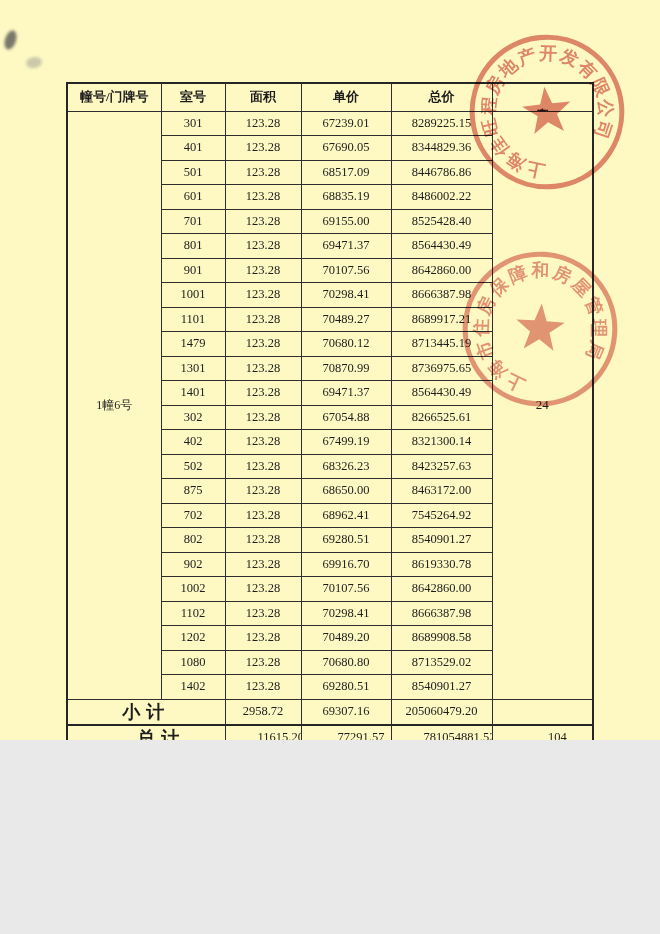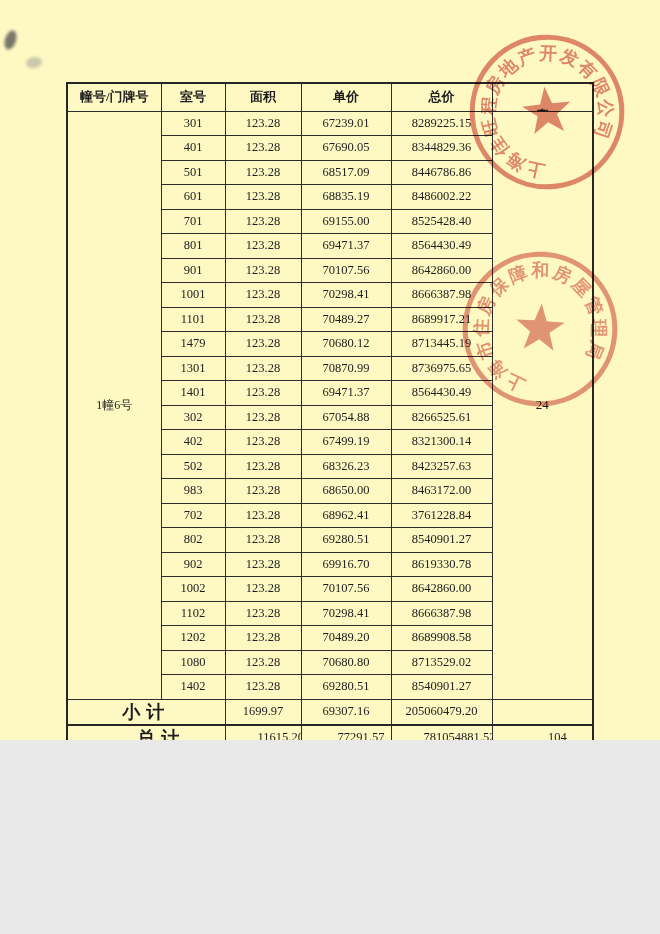--- a/index.html
+++ b/index.html
@@ -175,30 +175,30 @@
           <td>67499.19</td>
           <td>8321300.14</td>
         </tr>
         <tr>
           <td>502</td>
           <td>123.28</td>
           <td>68326.23</td>
           <td>8423257.63</td>
         </tr>
         <tr>
-          <td>983</td>
+          <td>875</td>
           <td>123.28</td>
           <td>68650.00</td>
           <td>8463172.00</td>
         </tr>
         <tr>
           <td>702</td>
           <td>123.28</td>
           <td>68962.41</td>
-          <td>3761228.84</td>
+          <td>7545264.92</td>
         </tr>
         <tr>
           <td>802</td>
           <td>123.28</td>
           <td>69280.51</td>
           <td>8540901.27</td>
         </tr>
         <tr>
           <td>902</td>
           <td>123.28</td>
@@ -232,21 +232,21 @@
         <tr>
           <td>1402</td>
           <td>123.28</td>
           <td>69280.51</td>
           <td>8540901.27</td>
         </tr>
       </tbody>
     <tbody>
       <tr class="summary-row">
         <td colspan="2" class="label">小计</td>
-        <td>1699.97</td>
+        <td>2958.72</td>
         <td>69307.16</td>
         <td>205060479.20</td>
         <td></td>
       </tr>
       <tr class="summary-row grand-total-row">
         <td colspan="2" class="label">总计</td>
         <td>11615.20</td>
         <td>77291.57</td>
         <td>781054881.52</td>
         <td>104</td>

